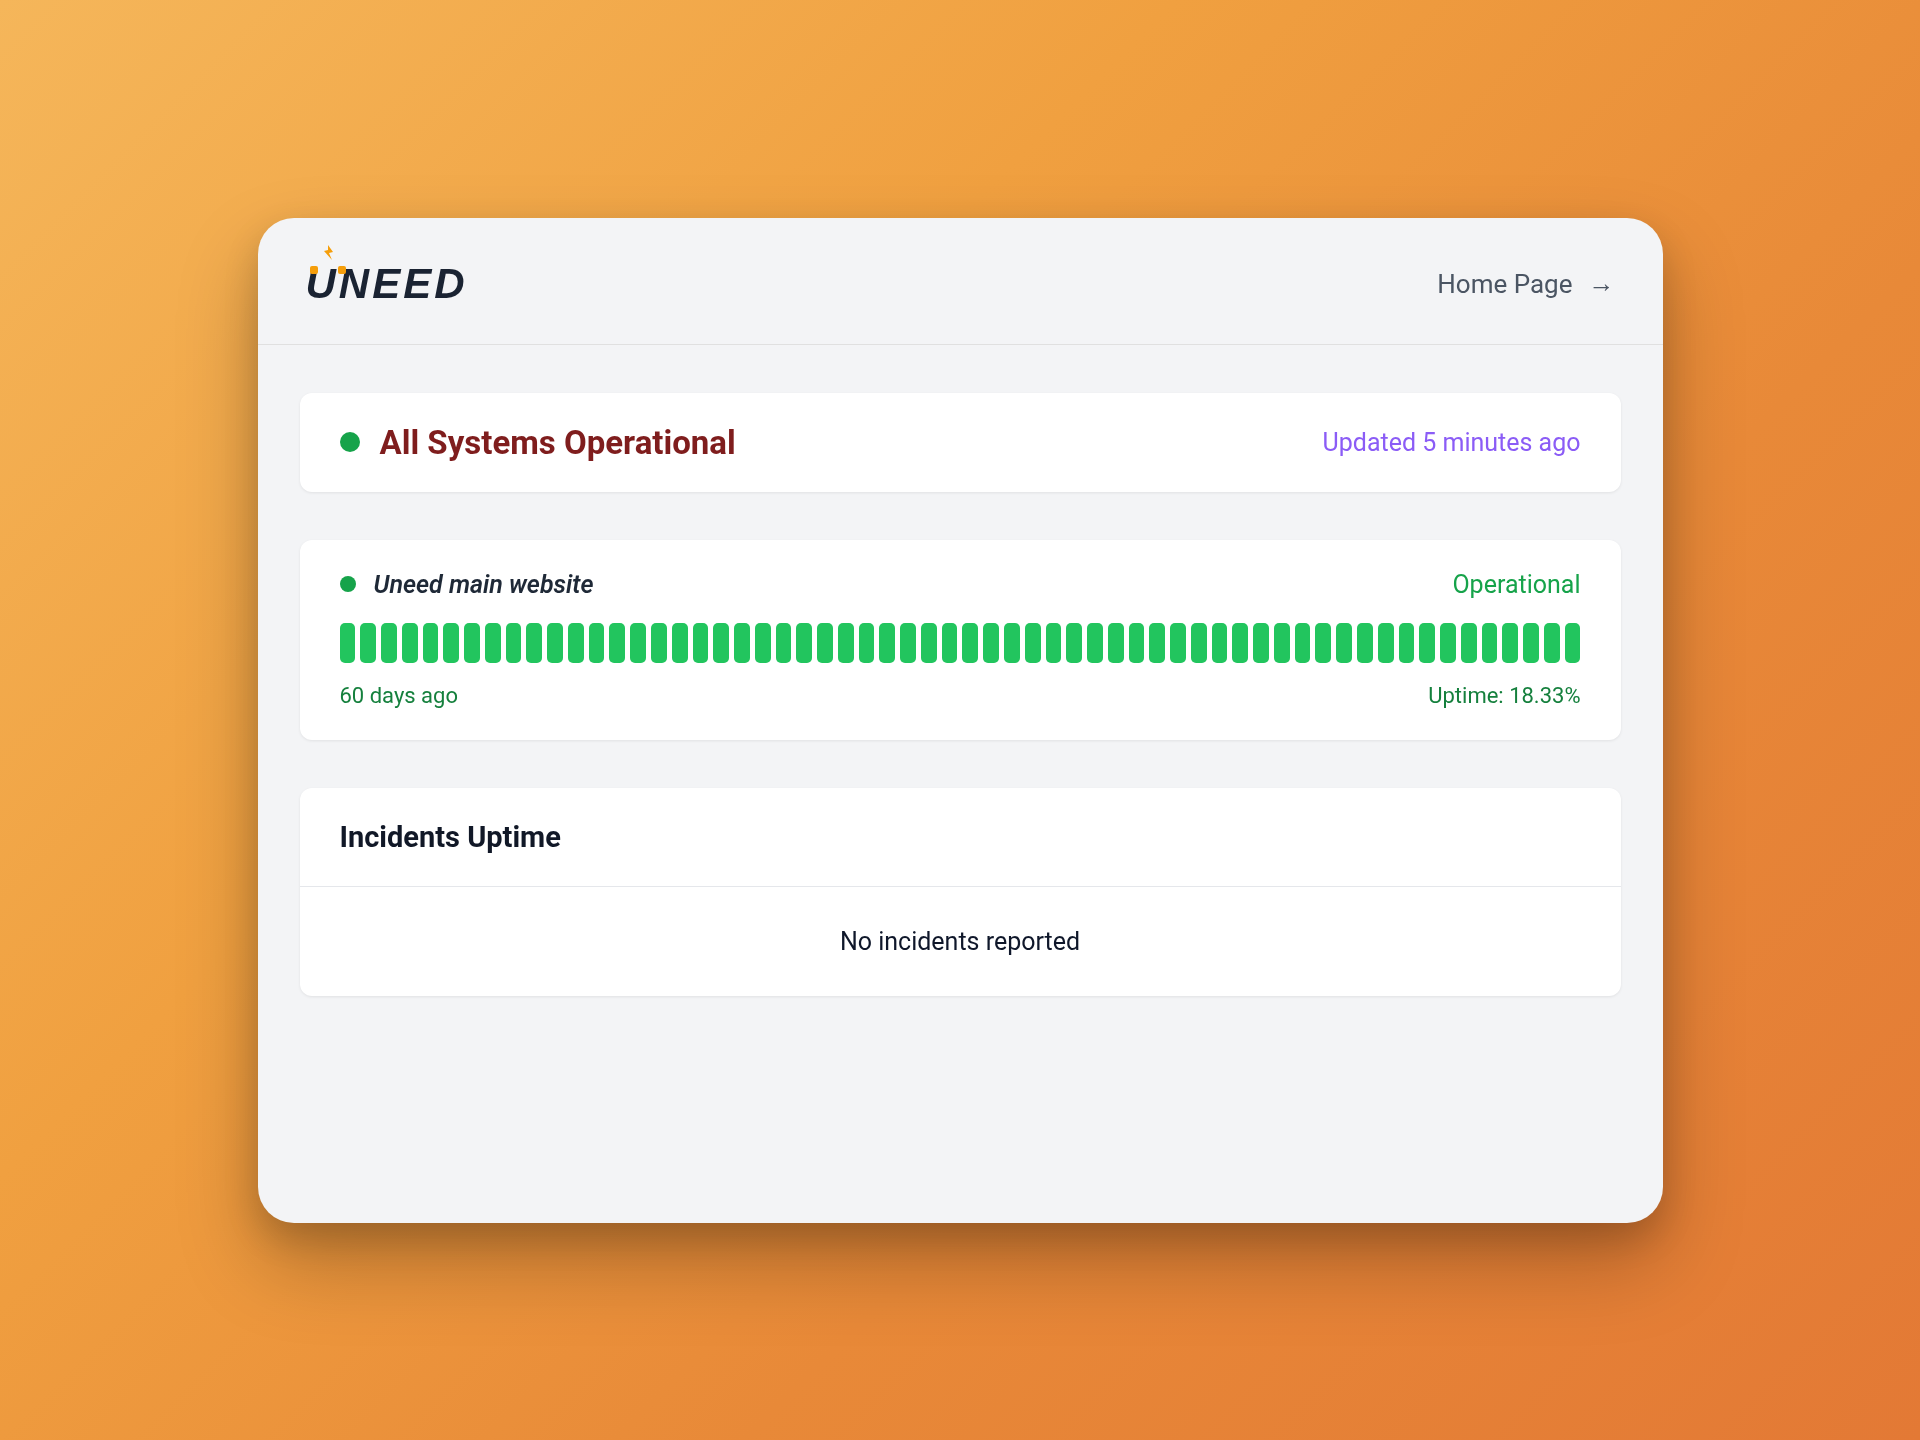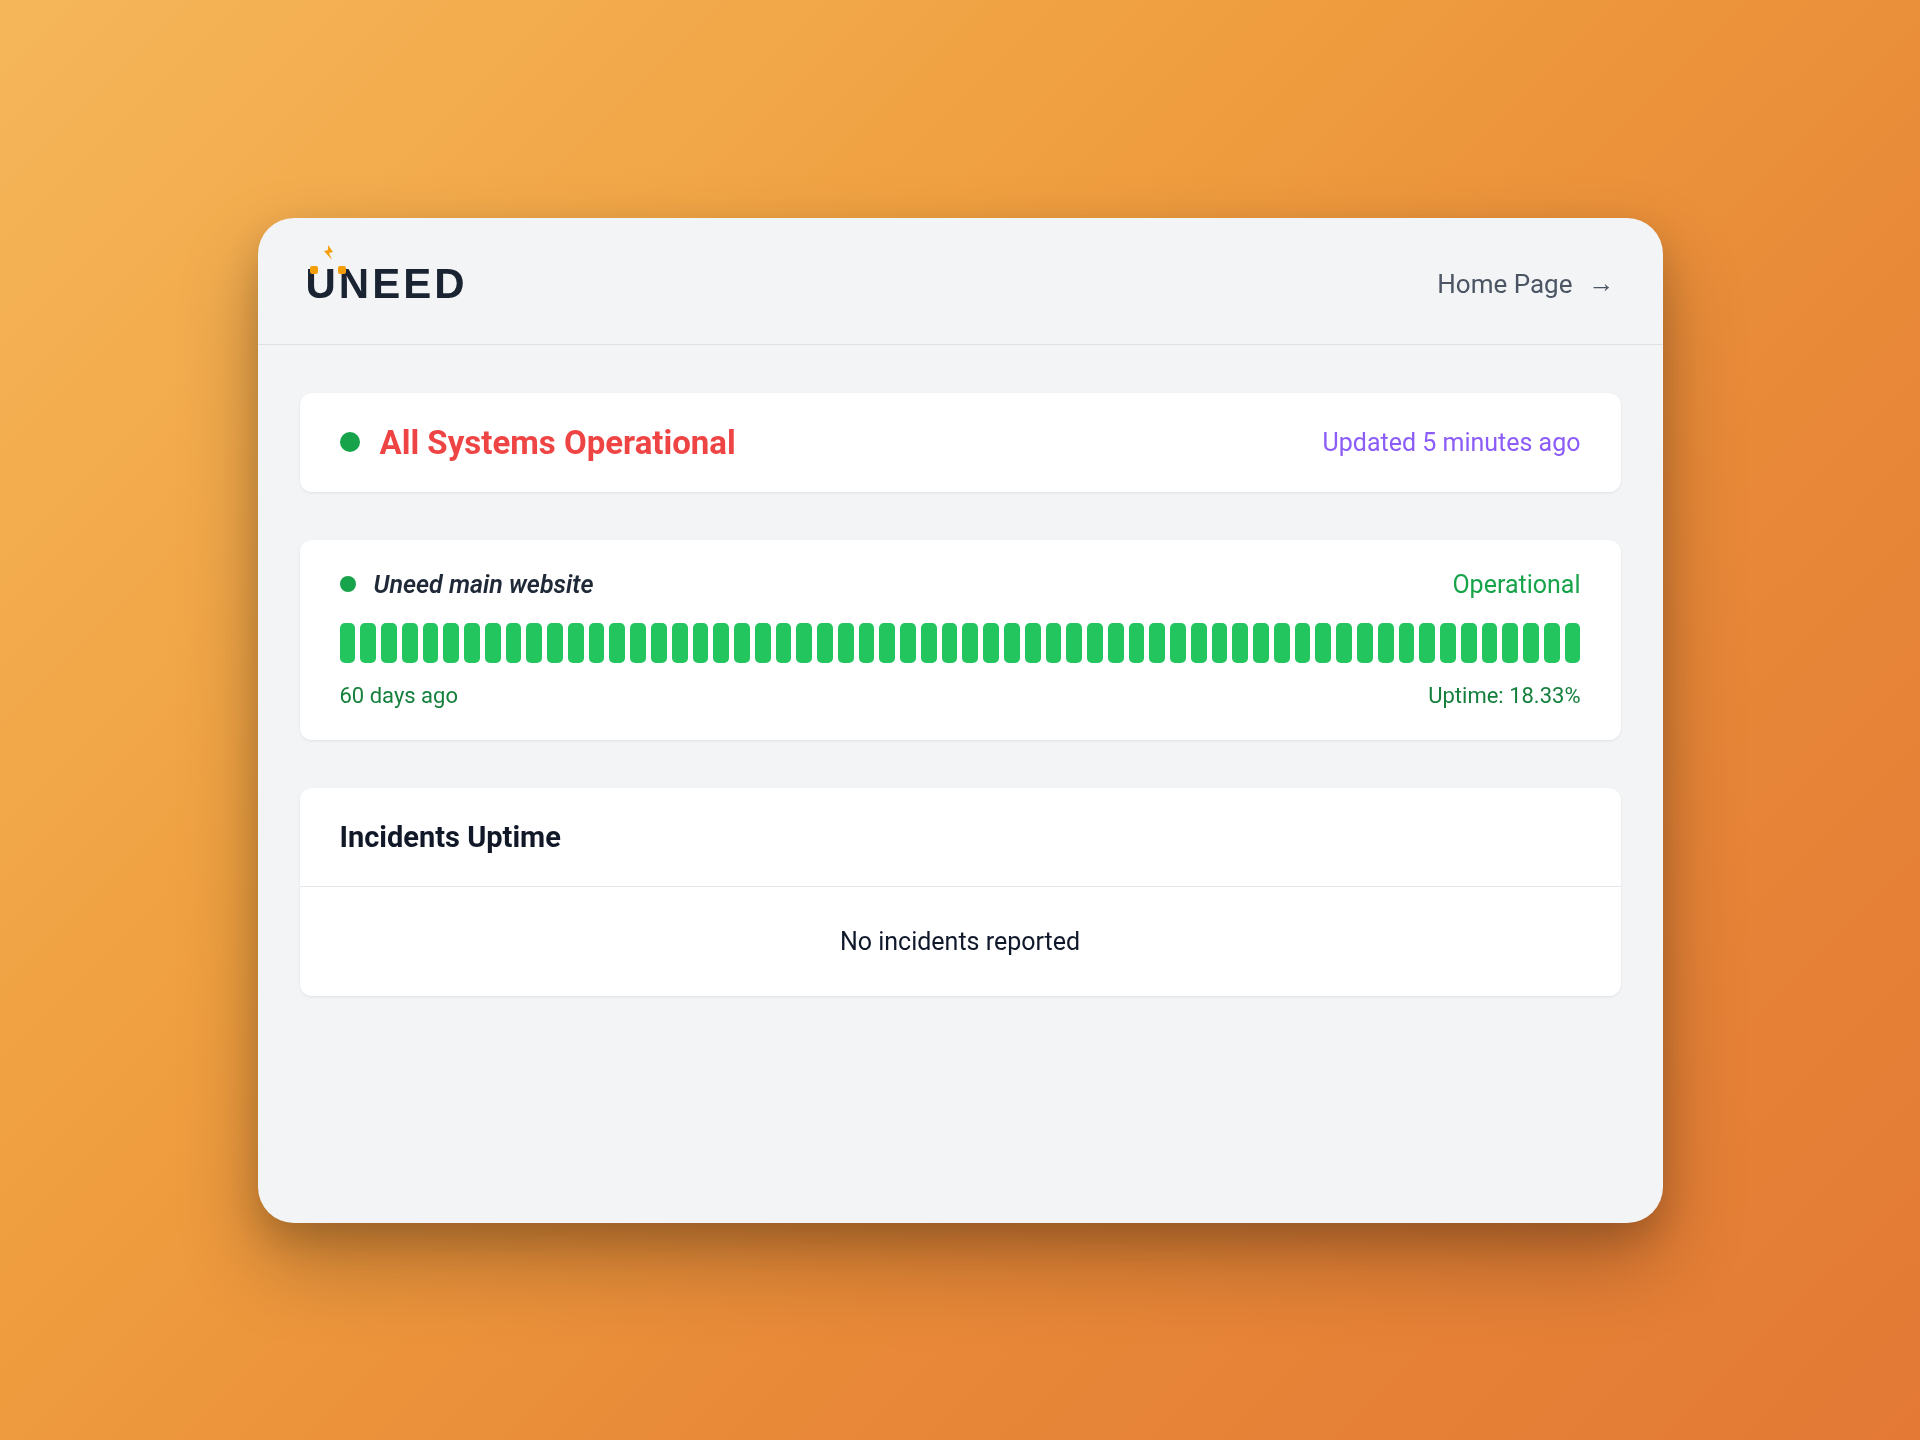--- a/index.html
+++ b/index.html
@@ -35,20 +35,21 @@
       display: flex;
       justify-content: space-between;
       align-items: center;
       border-bottom: 1px solid #e0e0e0;
     }
 
     .logo-wrap {
       display: flex;
       align-items: center;
       position: relative;
+      font-style: italic;
     }
 
     .logo-spark {
       position: absolute;
       top: -18px;
       left: 4px;
     }
 
     .logo-text {
       font-size: 42px;
@@ -100,21 +101,21 @@
     .status-dot {
       width: 20px;
       height: 20px;
       border-radius: 50%;
       background: #16a34a;
     }
 
     .status-title {
       font-size: 33px;
       font-weight: 700;
-      color: #ef4444;
+      color: #7f1d1d;
     }
 
     .status-updated {
       font-size: 25px;
       color: #8b5cf6;
       margin-left: 36px;
     }
 
     .monitor-card {
       padding: 30px 40px 32px 40px;

